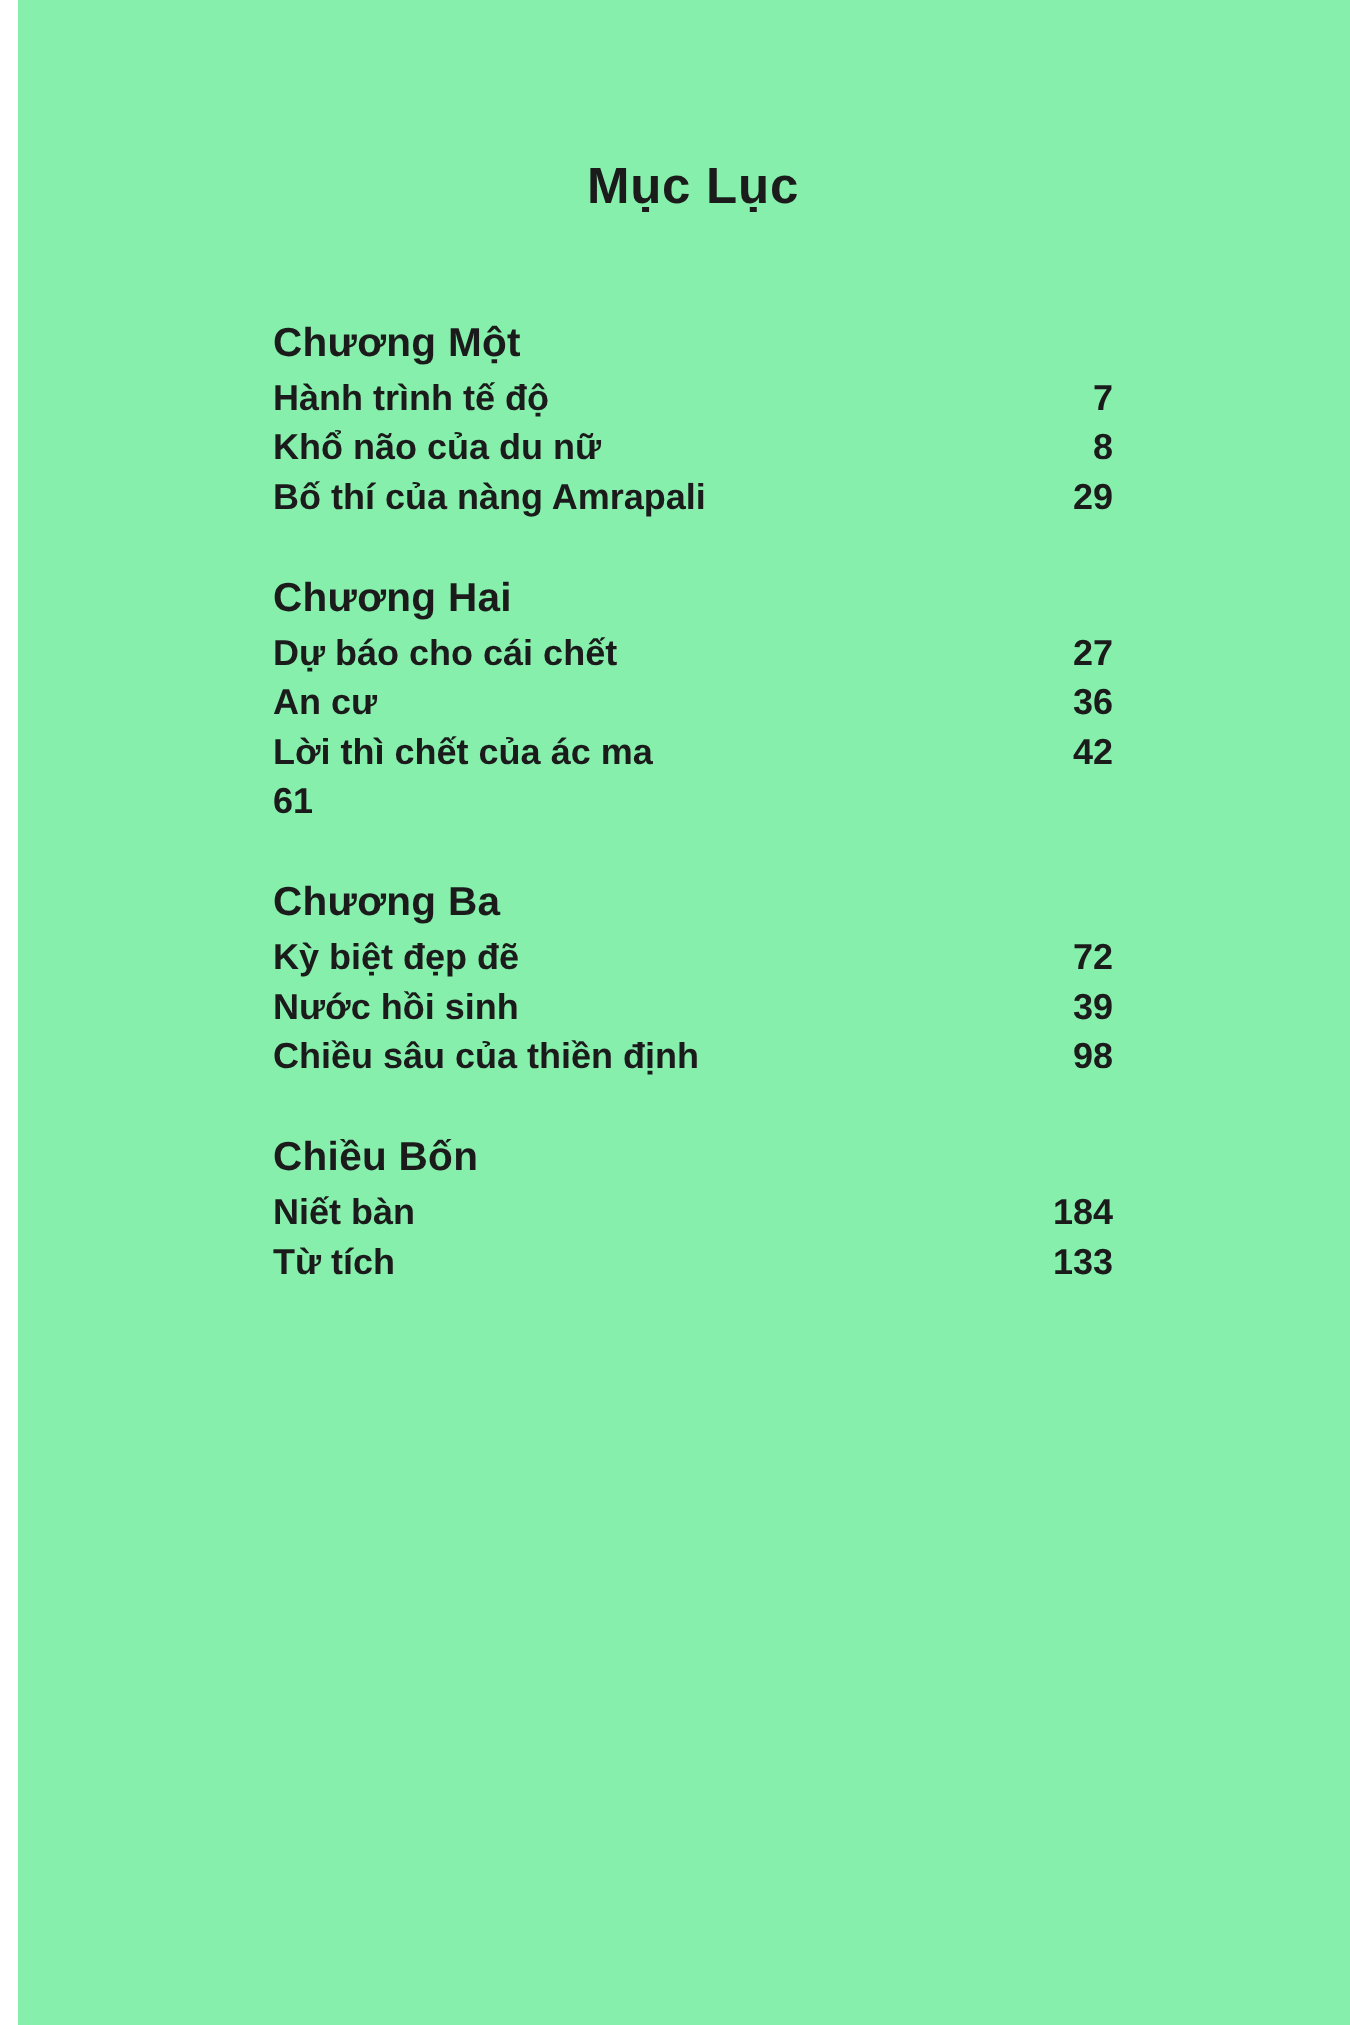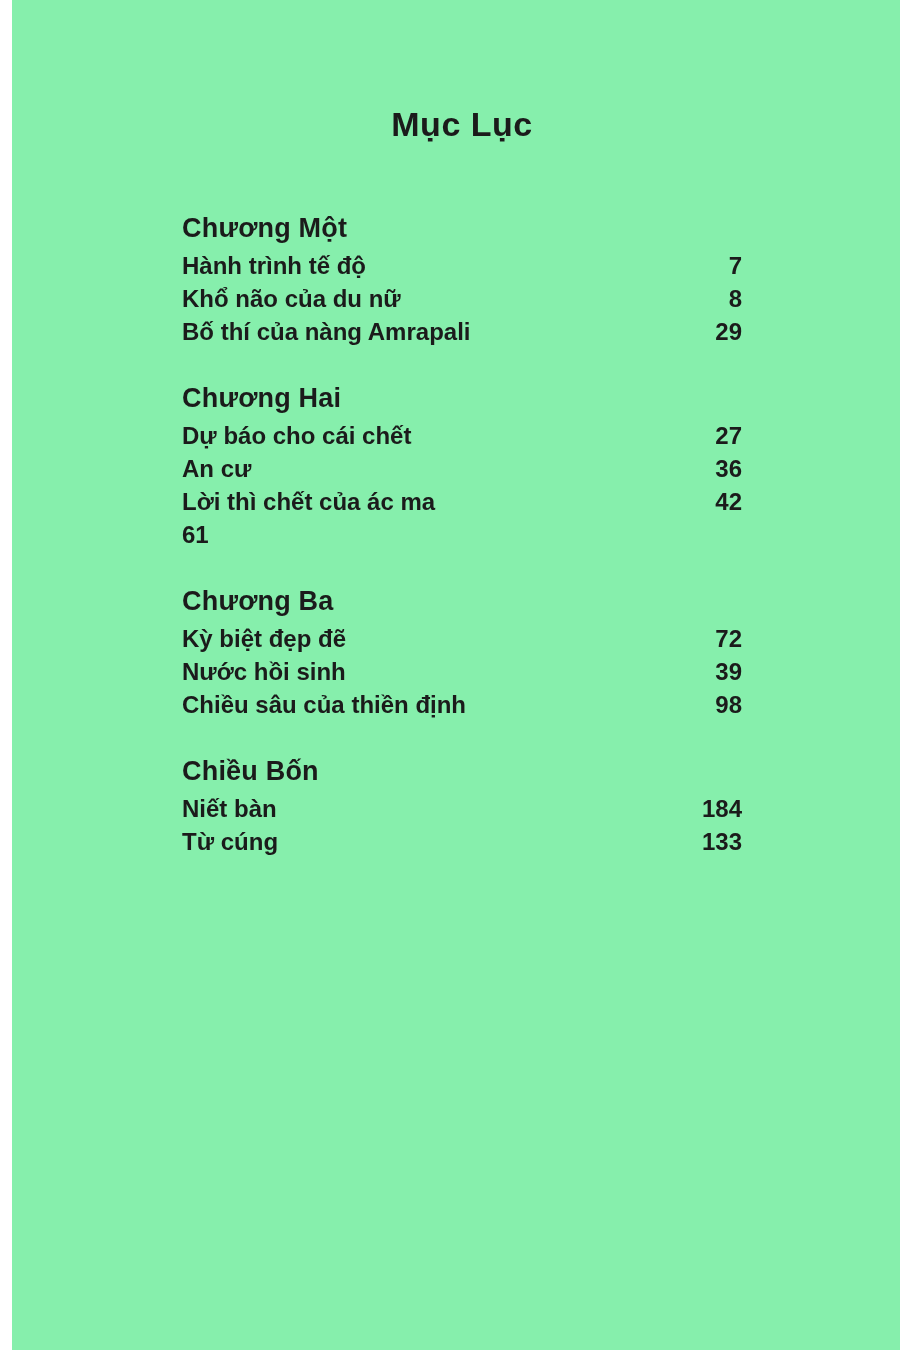--- a/index.html
+++ b/index.html
@@ -111,18 +111,18 @@
     </div>
   </section>
 
   <section class="chapter">
     <h2 class="chapter-heading">Chiều Bốn</h2>
     <div class="entry">
       <span class="entry-title">Niết bàn</span>
       <span class="entry-page">184</span>
     </div>
     <div class="entry">
-      <span class="entry-title">Từ cúng</span>
+      <span class="entry-title">Từ tích</span>
       <span class="entry-page">133</span>
     </div>
   </section>
 
 </div>
 
 </body></html>

